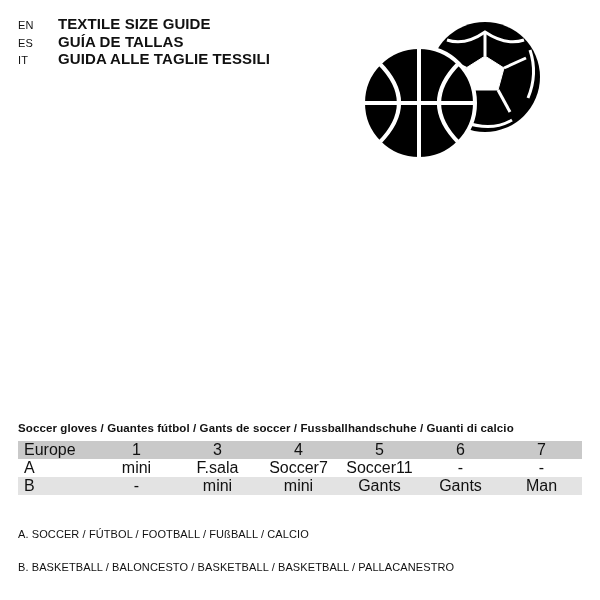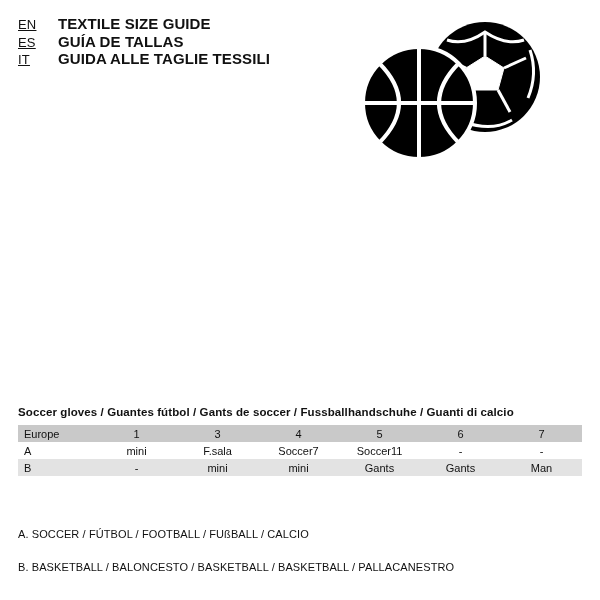--- a/index.html
+++ b/index.html
@@ -25,24 +25,23 @@
   }
   .lang-row {
     display: flex;
     align-items: baseline;
     line-height: 1.0;
     margin-bottom: 2.5px;
   }
   .lang-code {
     width: 40px;
     flex: 0 0 40px;
-    font-size: 13px;
+    font-size: 11px;
     letter-spacing: 0.2px;
     color: #111;
-    text-decoration: underline;
   }
   .lang-text {
     font-size: 15px;
     letter-spacing: 0.1px;
     color: #111;
     white-space: nowrap;
     font-weight: bold;
   }
 
   
@@ -64,28 +63,29 @@
     top: 406px;
     width: 564px;
   }
   .table-title {
     font-size: 11.5px;
     font-weight: bold;
     color: #111;
     letter-spacing: 0.1px;
     margin-bottom: 7px;
     white-space: nowrap;
+    margin-top: 16px;
   }
   table.size-table {
     border-collapse: collapse;
     width: 564px;
     table-layout: fixed;
   }
   table.size-table td {
-    font-size: 11px;
+    font-size: 16px;
     color: #111;
     height: 17px;
     padding: 0 6px;
     text-align: center;
     vertical-align: middle;
     border: 0;
   }
   table.size-table tr.head td {
     background: #c9c9c9;
   }

